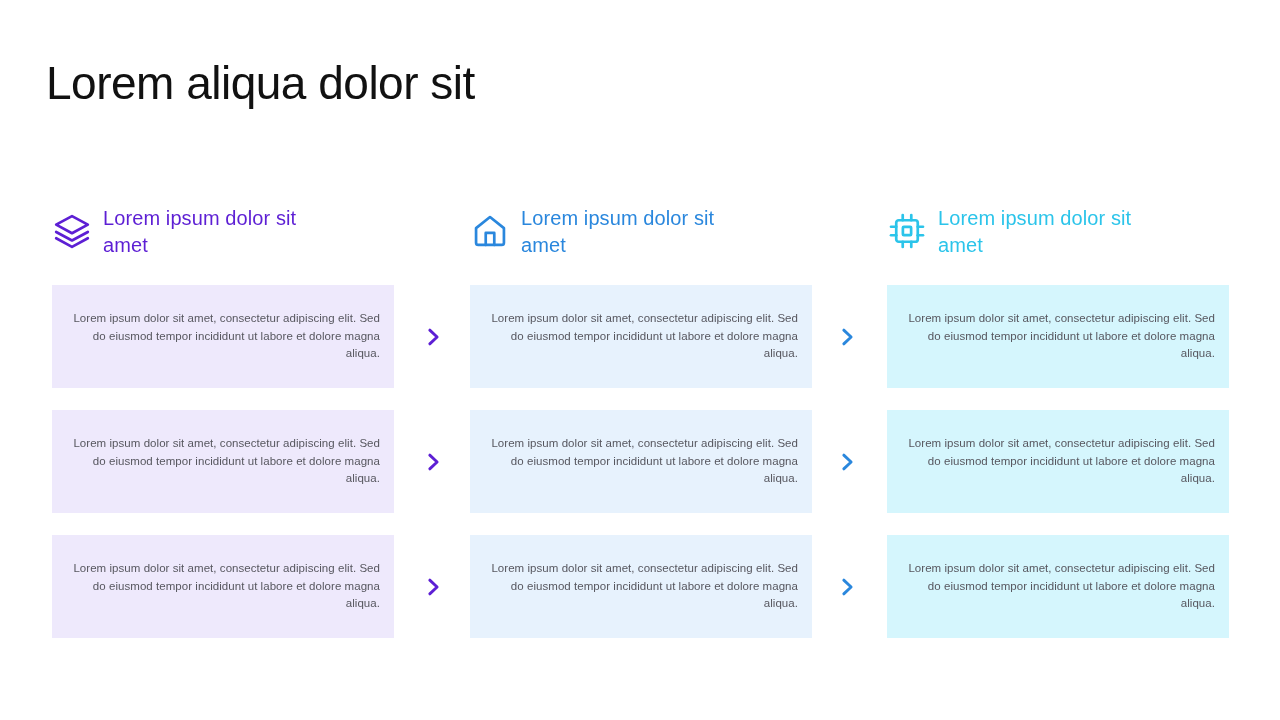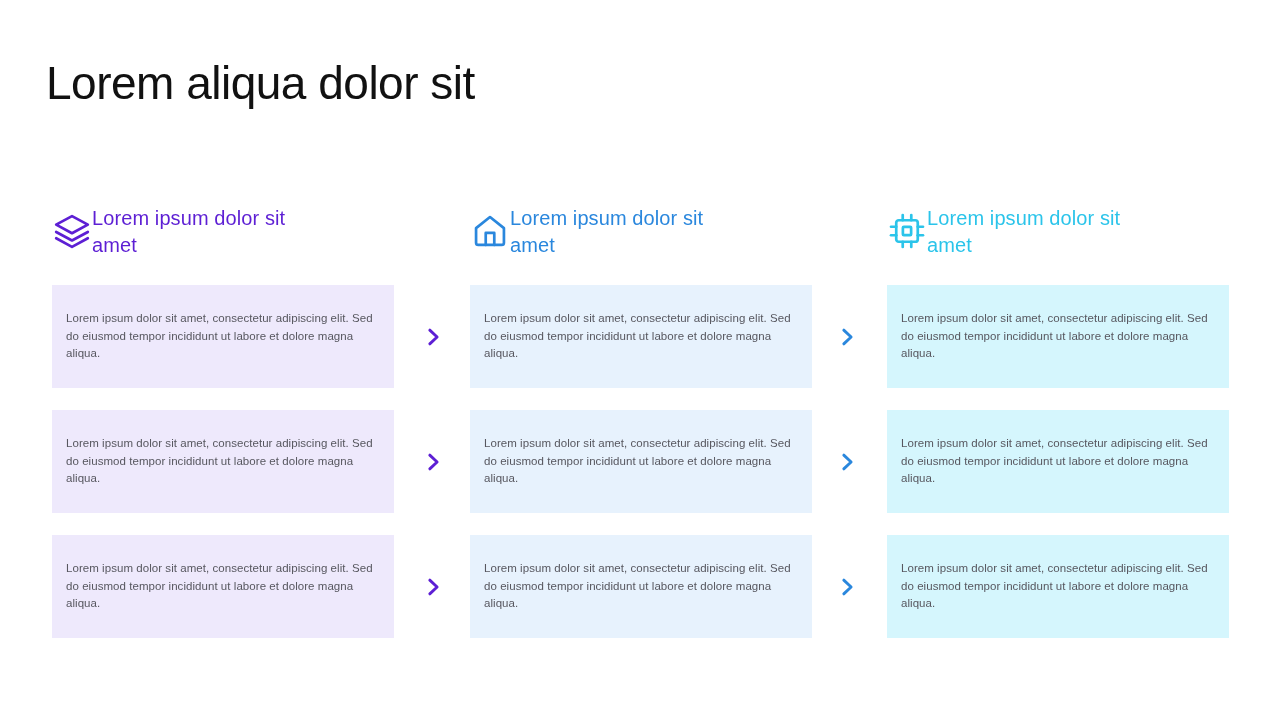--- a/index.html
+++ b/index.html
@@ -55,21 +55,21 @@
   .col-3 { left: 835px; }
 
   
   .col-header {
     position: absolute;
     top: 0px;
     left: 0px;
     height: 66px;
     display: flex;
     align-items: flex-start;
-    gap: 0;
+    gap: 11px;
   }
   .col-icon {
     width: 40px;
     height: 40px;
     flex: 0 0 40px;
     display: flex;
     align-items: center;
     justify-content: center;
     margin-top: 6px;
   }
@@ -104,21 +104,21 @@
   .card-r3 { top: 330px; }
 
   .col-1 .card { background: #eee9fc; }
   .col-2 .card { background: #e7f2fd; }
   .col-3 .card { background: #d5f6fd; }
 
   .card-text {
     font-size: 11.5px;
     line-height: 17.6px;
     color: #57575f;
-    text-align: left;
+    text-align: right;
     letter-spacing: 0.05px;
   }
 
   
   .arrow {
     position: absolute;
     width: 34px;
     height: 34px;
     display: flex;
     align-items: center;

